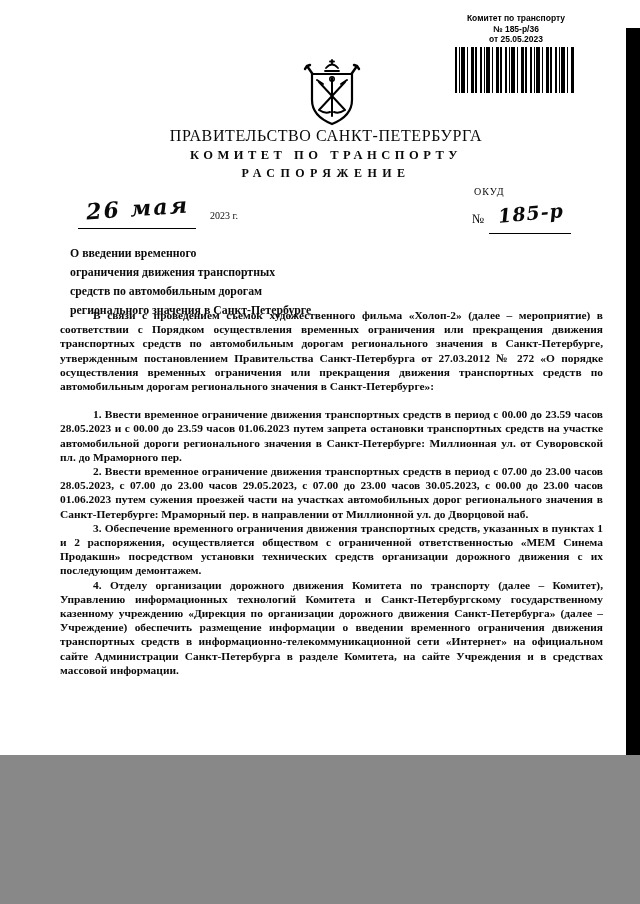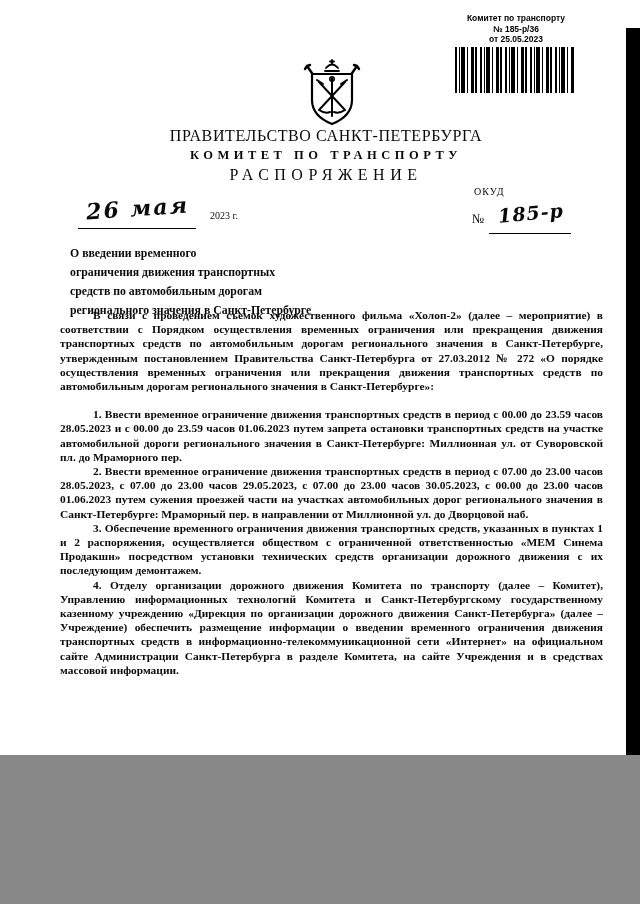--- a/index.html
+++ b/index.html
@@ -25,21 +25,21 @@
       #000 12px 13px,#fff 13px 16px,
       #000 16px 19px,#fff 19px 20px,
       #000 20px 22px,#fff 22px 25px);
   }
 
   .emblem{position:absolute;left:302px;top:58px;width:60px;height:70px;}
 
   .header-block{position:absolute;left:26px;top:127px;width:600px;text-align:center;}
   .gov-line{font-size:16px;letter-spacing:0.6px;}
   .committee-line{font-size:12.5px;font-weight:bold;letter-spacing:4.5px;margin-top:3px;}
-  .doctype-line{font-size:16px;font-weight:normal;letter-spacing:5.5px;margin-top:3px;}
+  .doctype-line{font-size:12px;font-weight:bold;letter-spacing:5.5px;margin-top:3px;}
 
   .okud{position:absolute;left:474px;top:186px;font-size:10px;letter-spacing:1px;}
   .number-sign{position:absolute;left:472px;top:211px;font-size:13px;}
   .hand-number{
     position:absolute;left:498px;top:202px;font-size:19px;font-style:italic;font-weight:bold;
     letter-spacing:1px;transform:rotate(-5deg);font-family:"DejaVu Serif",serif;
   }
   .number-underline{position:absolute;left:489px;top:233px;width:82px;border-top:1px solid #000;}
 
   .hand-date{

